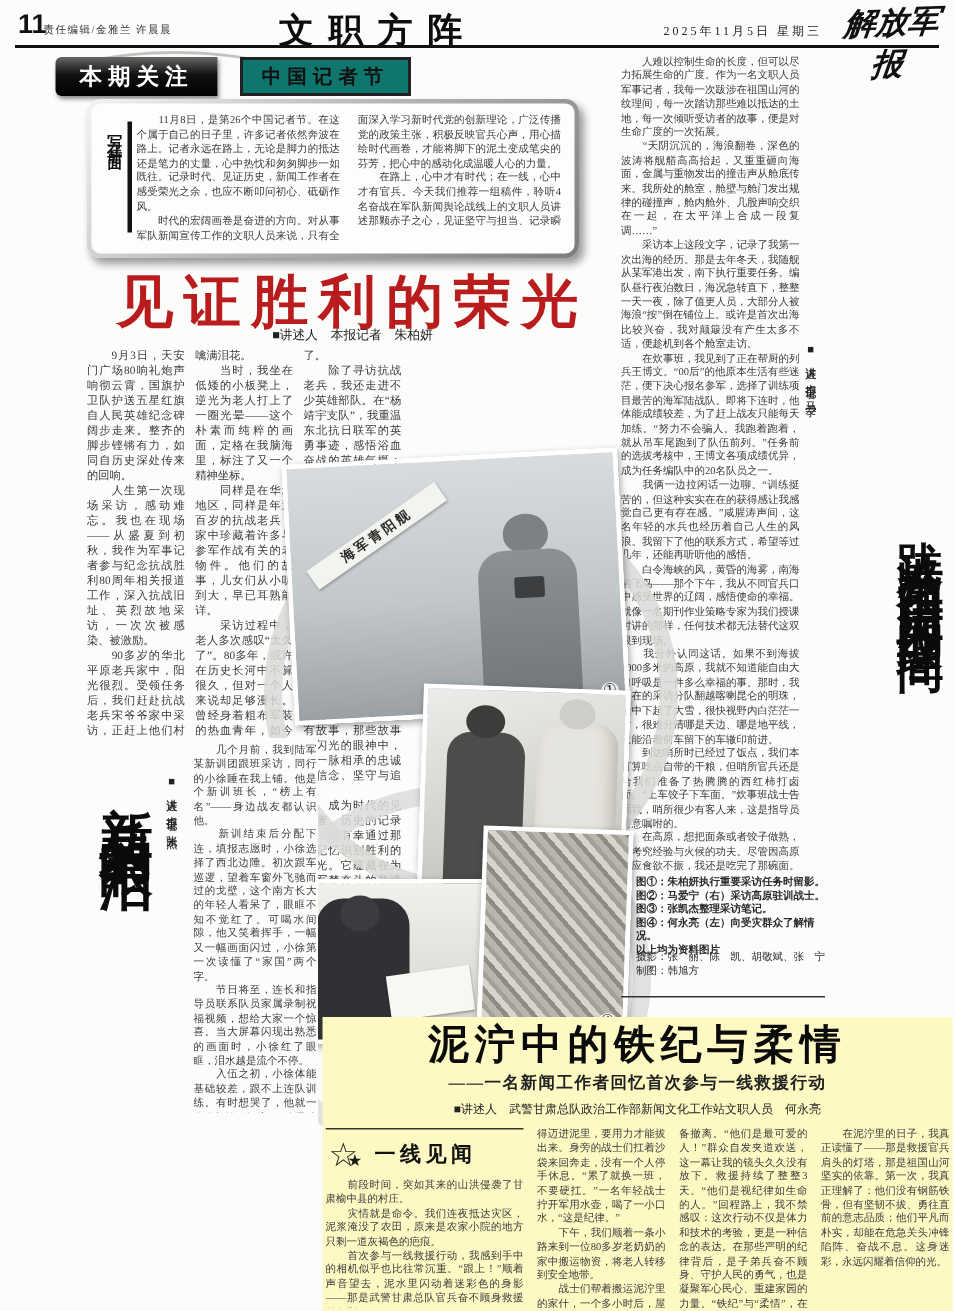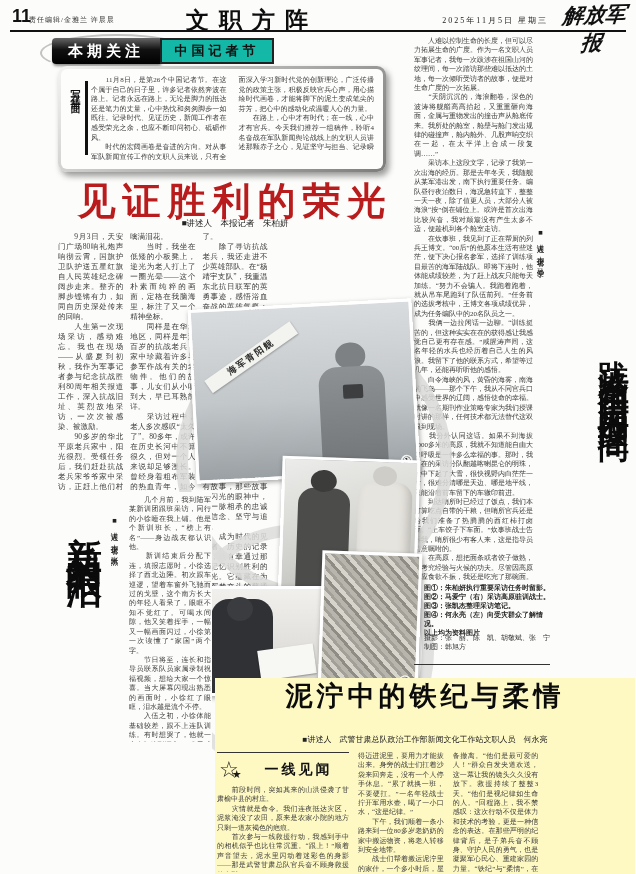--- a/index.html
+++ b/index.html
@@ -14,25 +14,25 @@
 
   
   .page-number{left:12px;top:6px;font-family:"Liberation Sans",sans-serif;font-weight:bold;font-size:18px;color:#111;}
   .editors{left:29px;top:15px;font-size:7px;color:#333;letter-spacing:1px;}
   .section-title{left:0;top:5px;width:504px;text-align:center;font-size:23px;font-weight:bold;letter-spacing:10px;color:#0d0d0d;font-family:Liberation Mono, monospace;}
   .date-text{left:398px;top:15px;width:150px;text-align:right;font-size:8px;letter-spacing:2px;color:#222;}
   .masthead{left:554px;top:1px;width:78px;text-align:center;font-size:21px;font-weight:900;font-style:italic;transform:skewX(-8deg) rotate(-2deg);color:#111;}
   .header-rule{left:10px;top:30px;width:616px;height:2px;background:#111;}
 
   
-  .focus-badge{left:52px;top:38px;width:108px;height:26px;background:linear-gradient(180deg,#666 0%,#111 45%,#000 100%);
+  .focus-badge{left:37px;top:38px;width:108px;height:26px;background:linear-gradient(180deg,#666 0%,#111 45%,#000 100%);
     color:#fff;font-family:Liberation Sans, sans-serif;font-weight:bold;font-size:15px;letter-spacing:4px;
     display:flex;align-items:center;justify-content:center;border-radius:4px 0 0 4px;box-shadow:1px 2px 3px rgba(0,0,0,.45);}
   .focus-swoosh{left:40px;top:34px;width:150px;height:34px;border:2px solid #b5b5b3;border-color:#c2c2c0 transparent transparent #c2c2c0;border-radius:50%;}
-  .focus-topic{left:160px;top:38px;width:110px;height:22px;border:2px solid #222;background:#14b8a6;
+  .focus-topic{left:160px;top:38px;width:110px;height:22px;border:2px solid #222;background:#0f766e;
     font-weight:bold;font-size:13px;letter-spacing:4px;display:flex;align-items:center;justify-content:center;color:#111;}
 
   
   .intro-outer{left:58px;top:66px;width:328px;height:106px;border-radius:9px;padding:3px;
     background:linear-gradient(135deg,#f4f4f2 0%,#bdbdbb 40%,#7d7d7b 100%);box-shadow:3px 4px 6px rgba(0,0,0,.4);box-sizing:border-box;}
   .intro-inner{width:100%;height:100%;background:#fdfdfc;border-radius:6px;box-sizing:border-box;padding:7px 9px 6px 30px;position:relative;}
   .intro-label{position:absolute;left:7px;top:12px;writing-mode:vertical-rl;font-size:10px;font-weight:bold;letter-spacing:5px;
     border-right:3px solid #111;padding-right:3px;color:#111;height:74px;}
   .intro-text{column-count:2;column-gap:12px;font-size:7px;line-height:9.6px;color:#3a3a3a;height:92px;overflow:hidden;}
 
@@ -90,21 +90,21 @@
   .bottom-zone{left:215px;top:678px;width:420px;height:196px;background:#fef9c3;z-index:3;}
   .bottom-headline{position:absolute;left:0;top:0;width:420px;text-align:center;font-size:27px;font-weight:bold;letter-spacing:4px;color:#0b0b0b;font-family:"Liberation Sans",sans-serif;}
   .bottom-subtitle{position:absolute;left:0;top:36px;width:420px;text-align:center;font-size:11px;font-weight:bold;letter-spacing:1px;color:#222;}
   .bottom-byline{position:absolute;left:0;top:56px;width:420px;text-align:center;font-size:8px;color:#222;}
   .bottom-cols{position:absolute;left:2px;top:74px;width:416px;height:120px;display:grid;grid-template-columns:132px 1fr 1fr 1fr;grid-gap:0 9px;overflow:hidden;}
   .bottom-col{font-size:7px;line-height:9.4px;color:#3a3a3a;overflow:hidden;}
   .feature-col{border-top:1.5px solid #333;padding-top:3px;}
   .feature-head{display:flex;align-items:center;margin:2px 0 4px 2px;height:24px;}
   .star-big{font-size:22px;color:#1a1a1a;line-height:22px;}
   .star-small{font-size:11px;color:#1a1a1a;margin-left:-7px;margin-top:10px;}
-  .feature-title{font-size:14px;font-weight:bold;letter-spacing:3px;margin-left:23px;color:#111;font-family:"Liberation Sans",sans-serif;}
+  .feature-title{font-size:14px;font-weight:bold;letter-spacing:3px;margin-left:8px;color:#111;font-family:"Liberation Sans",sans-serif;}
 </style>
 </head>
 <body>
 
 <div class="page">
 
   <div class="abs page-number">11</div>
   <div class="abs editors">责任编辑/金雅兰 许晨晨</div>
   <div class="abs section-title">文职方阵</div>
   <div class="abs date-text">2025年11月5日 星期三</div>
@@ -190,34 +190,36 @@
     <div class="left-headline">新兵的眼泪</div>
     <div class="left-byline">■讲述人　本报记者　张凯杰</div>
     <div class="left-body-top prelines just">　　几个月前，我到陆军某新训团跟班采访，同行的小徐睡在我上铺。他是个新训班长，“榜上有名”——身边战友都认识他。
 　　新训结束后分配下连，填报志愿时，小徐选择了西北边陲。初次跟车巡逻，望着车窗外飞驰而过的戈壁，这个南方长大的年轻人看呆了，眼眶不知不觉红了。可喝水间隙，他又笑着挥手，一幅又一幅画面闪过，小徐第一次读懂了“家国”两个字。
 　　节日将至，连长和指导员联系队员家属录制祝福视频，想给大家一个惊喜。当大屏幕闪现出熟悉的画面时，小徐红了眼眶，泪水越是流个不停。
 　　入伍之初，小徐体能基础较差，跟不上连队训练。有时想哭了，他就一个人加练到深夜，8公里武装越野成绩一直在及格线徘徊。</div>
   </div>
 
   <div class="abs bottom-zone">
     <div class="bottom-headline">泥泞中的铁纪与柔情</div>
+    <div class="bottom-subtitle">——一名新闻工作者回忆首次参与一线救援行动</div>
     <div class="bottom-byline">■讲述人　武警甘肃总队政治工作部新闻文化工作站文职人员　何永亮</div>
     <div class="bottom-cols">
       <div class="bottom-col feature-col">
         <div class="feature-head">
           <span class="star-big">☆</span>
             <span class="star-small">★</span>
           <span class="feature-title">一线见闻</span>
         </div>
         <div class="prelines just">　　前段时间，突如其来的山洪侵袭了甘肃榆中县的村庄。
 　　灾情就是命令。我们连夜抵达灾区，泥浆淹没了农田，原来是农家小院的地方只剩一道灰褐色的疤痕。
 　　首次参与一线救援行动，我感到手中的相机似乎也比往常沉重。“跟上！”顺着声音望去，泥水里闪动着迷彩色的身影——那是武警甘肃总队官兵奋不顾身救援的身影。
 　　我深一脚浅一脚往前挪，每一步都</div>
       </div>
       <div class="bottom-col prelines just">得迈进泥里，要用力才能拔出来。身旁的战士们扛着沙袋来回奔走，没有一个人停手休息。“累了就换一班，不要硬扛。”一名年轻战士拧开军用水壶，喝了一小口水，“这是纪律。”
 　　下午，我们顺着一条小路来到一位80多岁老奶奶的家中搬运物资，将老人转移到安全地带。
 　　战士们帮着搬运泥泞里的家什，一个多小时后，屋里的淤泥地面几乎是露了出来。大家忙着清洗工具和沾满泥浆的袖子，老乡说：“孩子们，你们辛苦了。”乡亲们递来热水和吃的，官兵们婉言谢绝。
 　　傍晚，部队集合整队，官兵列队准</div>
       <div class="bottom-col prelines just">备撤离。“他们是最可爱的人！”群众自发夹道欢送，这一幕让我的镜头久久没有放下。救援持续了整整3天。“他们是视纪律如生命的人。”回程路上，我不禁感叹：这次行动不仅是体力和技术的考验，更是一种信念的表达。在那些严明的纪律背后，是子弟兵奋不顾身、守护人民的勇气，也是凝聚军心民心、重建家园的力量。“铁纪”与“柔情”，在泥泞中交相辉映。</div>
+      <div class="bottom-col prelines just">　　在泥泞里的日子，我真正读懂了——那是救援官兵肩头的灯塔，那是祖国山河坚实的依靠。第一次，我真正理解了：他们没有钢筋铁骨，但有坚韧不拔、勇往直前的意志品质；他们平凡而朴实，却能在危急关头冲锋陷阵、奋战不息。这身迷彩，永远闪耀着信仰的光。</div>
     </div>
   </div>
 
 </div>
 
 </body></html>

